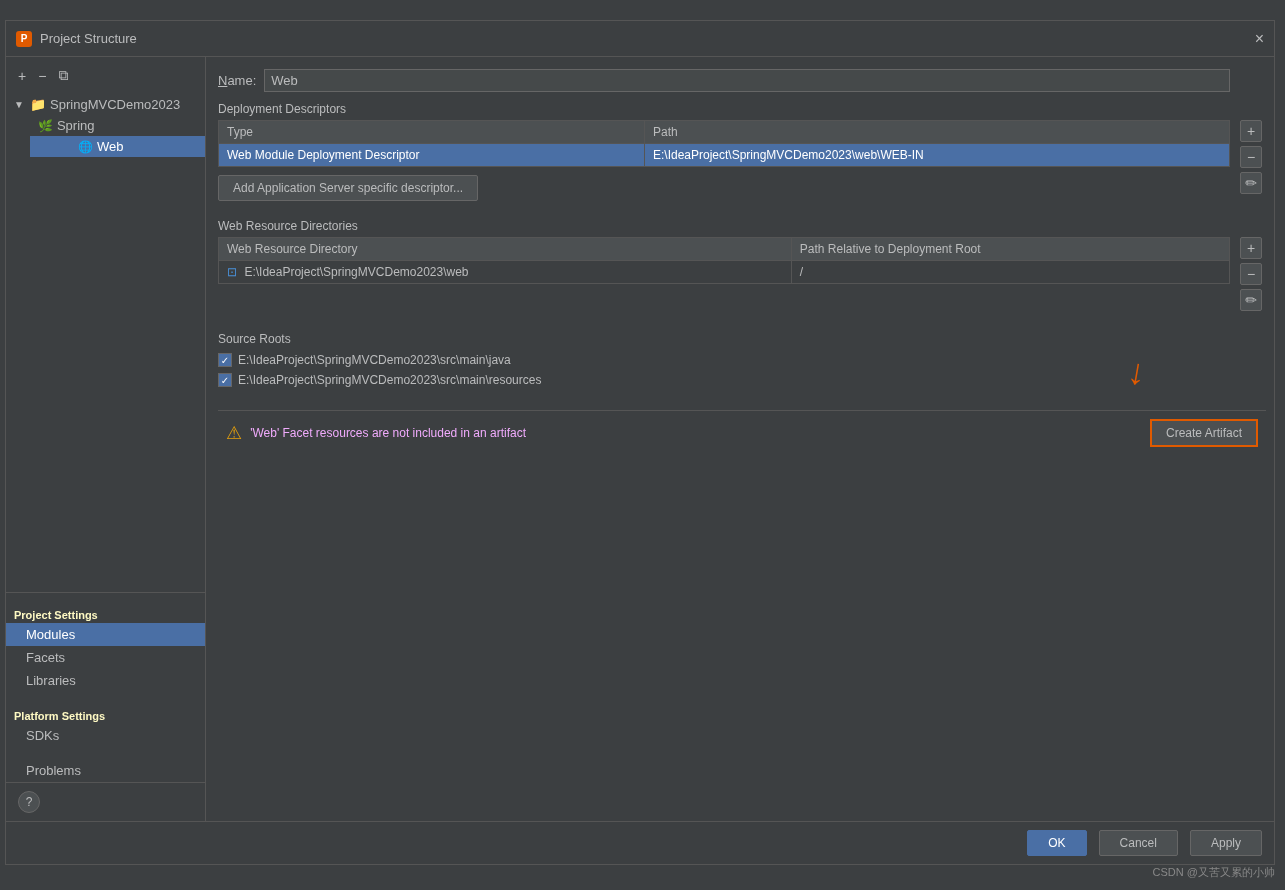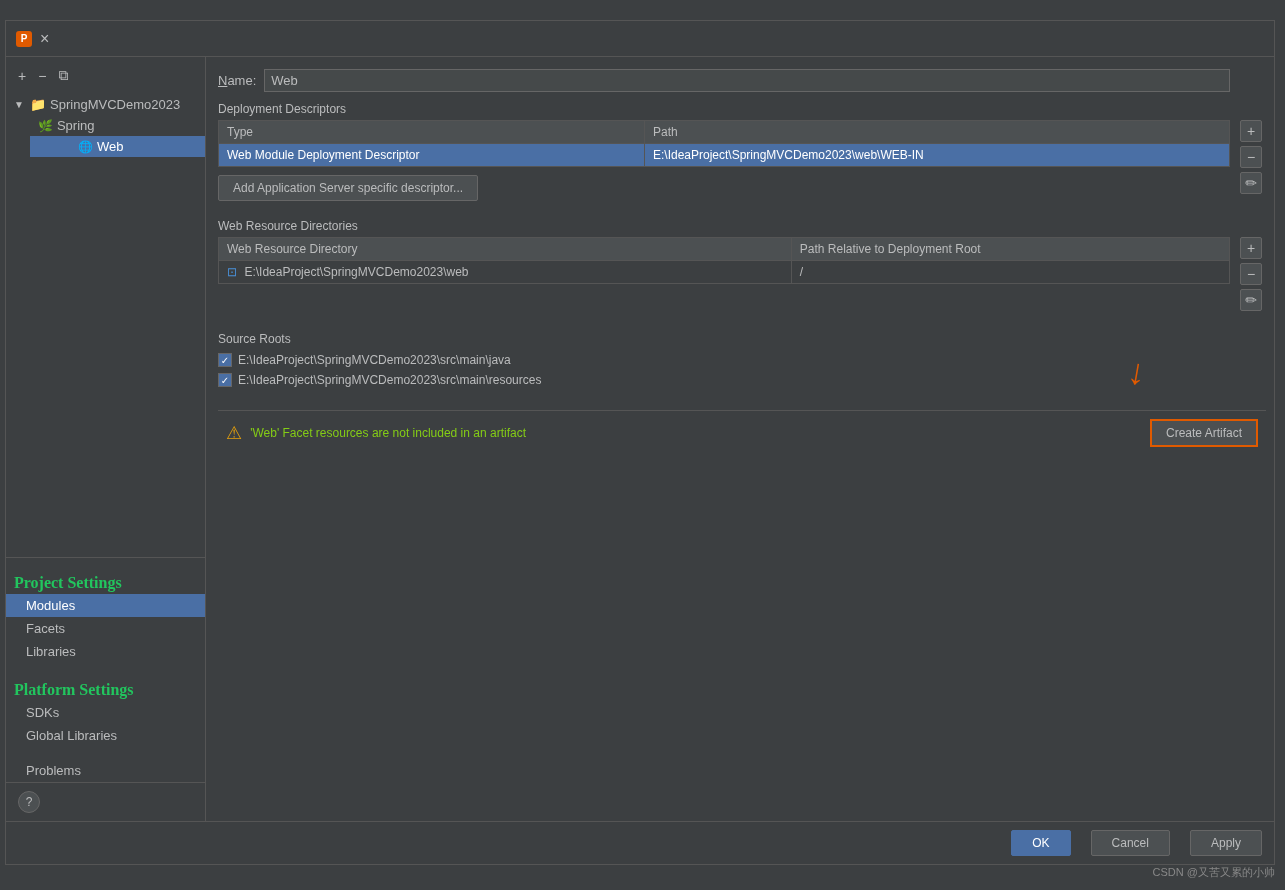--- a/index.html
+++ b/index.html
@@ -127,23 +127,22 @@
       padding-bottom: 3px;
       cursor: pointer;
       background: #4a6fa5;
       color: white;
     }
 
     
     .nav-section-header {
       padding: 8px 8px 2px 8px;
       font-weight: bold;
-      color: #22c55e;
-      font-size: 16px;
-      font-family: Liberation Serif, serif;
+      color: #fef9c3;
+      font-size: 11px;
     }
 
     .nav-item {
       padding: 4px 8px 4px 20px;
       cursor: pointer;
       color: #bbbcbd;
     }
 
     .nav-item.active {
       background: #4a6fa5;
@@ -315,21 +314,21 @@
     }
 
     .warning-icon {
       color: #e5a00d;
       font-size: 18px;
       flex-shrink: 0;
     }
 
     .warning-text {
       flex: 1;
-      color: #84cc16;
+      color: #f0abfc;
       font-size: 12px;
     }
 
     .create-artifact-btn {
       background: #4c5052;
       border: 2px solid #e05a00;
       color: #bbbcbd;
       padding: 5px 14px;
       cursor: pointer;
       font-size: 12px;
@@ -337,21 +336,21 @@
       white-space: nowrap;
     }
 
     
     .dialog-footer {
       display: flex;
       justify-content: flex-end;
       align-items: center;
       padding: 8px 12px;
       border-top: 1px solid #555;
-      gap: 20px;
+      gap: 12px;
       background: #3c3f41;
     }
 
     .footer-btn {
       padding: 5px 20px;
       border: 1px solid #666;
       cursor: pointer;
       font-size: 12px;
       border-radius: 2px;
       background: #4c5052;
@@ -402,20 +401,21 @@
       font-size: 11px;
     }
   </style>
 </head>
 <body>
 
 <div class="dialog-wrapper">
 
   <div class="title-bar">
     <div class="title-bar-icon">P</div>
+    <span class="title-bar-text">Project Structure</span>
     <span class="title-bar-close">×</span>
   </div>
 
   <div class="dialog-body">
 
     <div class="sidebar">
 
       <div class="sidebar-toolbar">
         <button class="toolbar-btn">+</button>
         <button class="toolbar-btn">−</button>
@@ -441,21 +441,20 @@
       </div>
 
       <div style="margin-top: 8px; border-top: 1px solid #555; padding-top: 8px;">
         <div class="nav-section-header">Project Settings</div>
         <div class="nav-item active">Modules</div>
         <div class="nav-item">Facets</div>
         <div class="nav-item">Libraries</div>
 
         <div class="nav-section-header" style="margin-top: 10px;">Platform Settings</div>
         <div class="nav-item">SDKs</div>
-        <div class="nav-item">Global Libraries</div>
 
         <div class="nav-item" style="margin-top: 12px;">Problems</div>
       </div>
 
       <div class="bottom-left-btn">
         <button class="help-btn">?</button>
       </div>
     </div>
 
     <div class="content-area">

